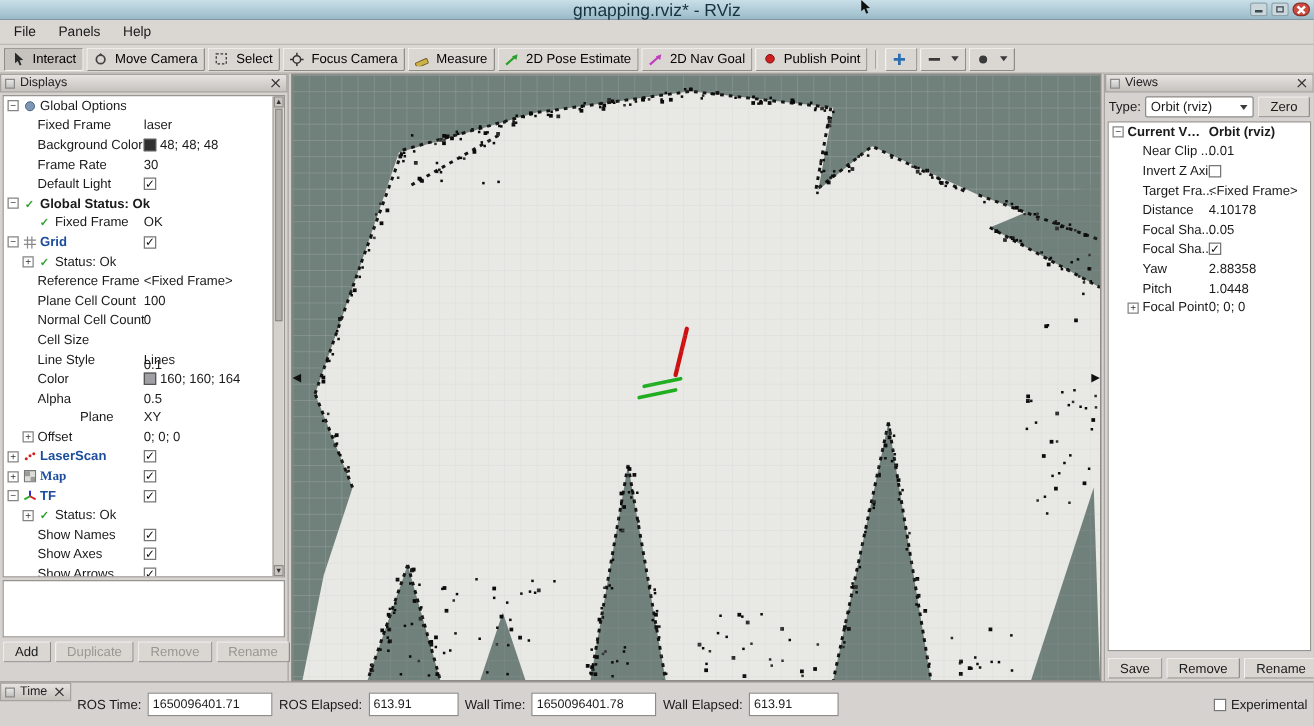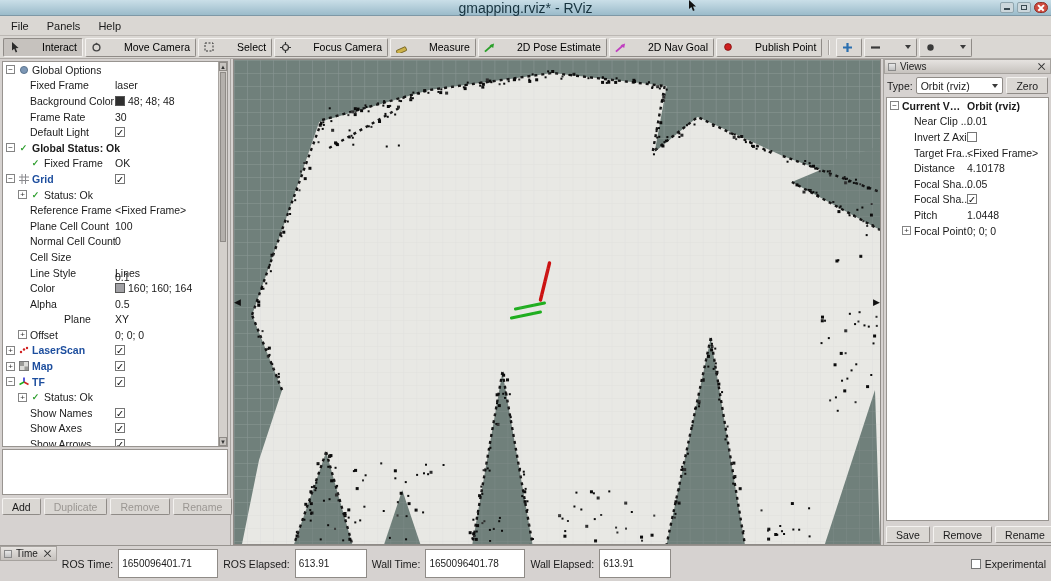--- a/index.html
+++ b/index.html
@@ -17,21 +17,21 @@
   .winbtn.close{background:#cf4a3e;border-color:#8d3028;border-radius:6px}
   .winbtn.close:before,.winbtn.close:after{content:"";position:absolute;left:2px;right:2px;top:4px;height:1.6px;background:#fff}
   .winbtn.close:before{transform:rotate(45deg)}
   .winbtn.close:after{transform:rotate(-45deg)}
   .mousecursor{position:absolute;left:688px;top:0;width:9px;height:12px;z-index:5}
 
   
   .menubar{height:20px;background:#dad7d3;border-bottom:1px solid #bcb8b4;display:flex;align-items:center;padding-left:2px;flex:none}
   .menu-item{padding:2px 9px;font-size:11px}
   .toolbar{height:23px;background:#dad7d3;border-bottom:1px solid #aeaaa6;display:flex;align-items:center;padding-left:3px;gap:2px;flex:none}
-  .tbtn{display:inline-flex;align-items:center;gap:19px;height:19px;padding:0 5px;font-size:10.5px;background:#dad7d3;border:1px solid;border-color:#f4f2f0 #8f8b87 #8f8b87 #f4f2f0;border-radius:2px;white-space:nowrap}
+  .tbtn{display:inline-flex;align-items:center;gap:3px;height:19px;padding:0 5px;font-size:10.5px;background:#dad7d3;border:1px solid;border-color:#f4f2f0 #8f8b87 #8f8b87 #f4f2f0;border-radius:2px;white-space:nowrap}
   .tbtn.active{background:#c6c2be;border-color:#8f8b87 #f4f2f0 #f4f2f0 #8f8b87}
   .tsep{width:2px;height:15px;border-left:1px solid #a8a4a0;border-right:1px solid #f2f0ee;margin:0 4px}
   .caret{width:0;height:0;border-left:3px solid transparent;border-right:3px solid transparent;border-top:4px solid #3a3a3a;margin-left:2px}
 
   
   .main{flex:1;display:flex;min-height:0;background:#d6d2d0}
   .panel{background:#d6d2d0;display:flex;flex-direction:column}
   .phead{height:15px;flex:none;display:flex;align-items:center;gap:4px;background:linear-gradient(#e6e3e0,#c6c2be);border:1px solid #a6a29e;font-size:10px;padding:0 3px;color:#222}
   .grip{width:8px;height:8px;border:1px solid #8a8a8a;background:linear-gradient(#e8e8e8,#c0c0c0);flex:none}
   .phx{margin-left:auto;width:11px;height:11px;position:relative;flex:none}
@@ -74,21 +74,21 @@
   .dropdown{flex:1;height:17px;background:#fff;border:1px solid #8f8b87;border-radius:2px;display:flex;align-items:center;padding:0 4px;font-size:10.5px;min-width:0}
   .dropdown .dval{overflow:hidden;text-overflow:ellipsis;white-space:nowrap}
   .dropdown .caret{margin-left:auto}
   #views-tree{flex:1;min-height:0}
   .viewsp .btnrow{margin-top:auto}
 
   
   .timep{height:36px;flex:none;border-top:1px solid #989490;background:#d6d2d0;display:flex;flex-direction:row}
   .timefields{flex:1;display:flex;align-items:center;gap:5px;padding:0 5px;font-size:10.5px}
   .tfl{white-space:nowrap}
-  .tfin{height:29px;background:#fff;border:1px solid #8f8b87;padding:0 3px;font-size:10px;display:flex;align-items:center;white-space:nowrap}
+  .tfin{height:19px;background:#fff;border:1px solid #8f8b87;padding:0 3px;font-size:10px;display:flex;align-items:center;white-space:nowrap}
   .exp{margin-left:auto;display:flex;align-items:center;gap:4px}
 </style>
 </head>
 <body>
 
 <div class="app">
 
   <div class="titlebar">
     <span class="title">gmapping.rviz* - RViz</span>
     <svg class="mousecursor" viewBox="0 0 9 12">
@@ -198,20 +198,25 @@
             <circle cx="5.5" cy="5.5" r="3.2" fill="#3a3a3a"></circle>
           </svg>
         </span>
         <span class="caret"></span>
       </button>
     </div>
 
   <div class="main">
 
     <div class="panel displays">
+      <div class="phead">
+        <span class="grip"></span>
+        <span>Displays</span>
+        <span class="phx"></span>
+      </div>
       <div class="tree" id="displays-tree">
 
       <div class="trow">
             <span style="width: 3px; flex: 0 0 auto;"></span>
             <span class="expander">−</span>
             <span class="ticon">
               <svg width="10" height="10" viewBox="0 0 10 10">
                 <circle cx="5" cy="5" r="3.6" fill="#7d97b5" stroke="#4a6480" stroke-width="0.8"></circle>
               </svg>
             </span>
@@ -378,21 +383,21 @@
           <div class="trow">
             <span style="width: 3px; flex: 0 0 auto;"></span>
             <span class="expander">+</span>
             <span class="ticon">
               <svg width="10" height="10" viewBox="0 0 10 10">
                 <rect x="0.5" y="0.5" width="9" height="9" fill="#dcdcd8" stroke="#777"></rect>
                 <rect x="1" y="1" width="4" height="4" fill="#9a9a96"></rect>
                 <rect x="5.5" y="5.5" width="3.5" height="3.5" fill="#9a9a96"></rect>
               </svg>
             </span>
-            <span class="tlabel blue" style="max-width: 92px;">Map</span>
+            <span class="tlabel blue" style="max-width: 92px; font-family: Liberation Serif, serif;">Map</span>
             <span class="tvalue" style="left: 112px;">
               <span class="cb">✓</span>
             </span>
           </div>
           <div class="trow">
             <span style="width: 3px; flex: 0 0 auto;"></span>
             <span class="expander">−</span>
             <span class="ticon">
               <svg width="10" height="10" viewBox="0 0 10 10">
                 <path d="M5 5 L5 0.5" stroke="#2020d0" stroke-width="1.5"></path>
@@ -1001,20 +1006,28 @@
             <span style="width: 15px; flex: 0 0 auto;"></span>
             <span class="expander hid"></span>
             <span class="tlabel" style="max-width: 60px;">Focal Sha...</span>
             <span class="tvalue" style="left: 80px;">
               <span class="cb">✓</span>
             </span>
           </div>
           <div class="trow">
             <span style="width: 15px; flex: 0 0 auto;"></span>
             <span class="expander hid"></span>
+            <span class="tlabel" style="max-width: 60px;">Yaw</span>
+            <span class="tvalue" style="left: 80px;">
+              <span>2.88358</span>
+            </span>
+          </div>
+          <div class="trow">
+            <span style="width: 15px; flex: 0 0 auto;"></span>
+            <span class="expander hid"></span>
             <span class="tlabel" style="max-width: 60px;">Pitch</span>
             <span class="tvalue" style="left: 80px;">
               <span>1.0448</span>
             </span>
           </div>
           <div class="trow">
             <span style="width: 15px; flex: 0 0 auto;"></span>
             <span class="expander">+</span>
             <span class="tlabel" style="max-width: 60px;">Focal Point</span>
             <span class="tvalue" style="left: 80px;">

